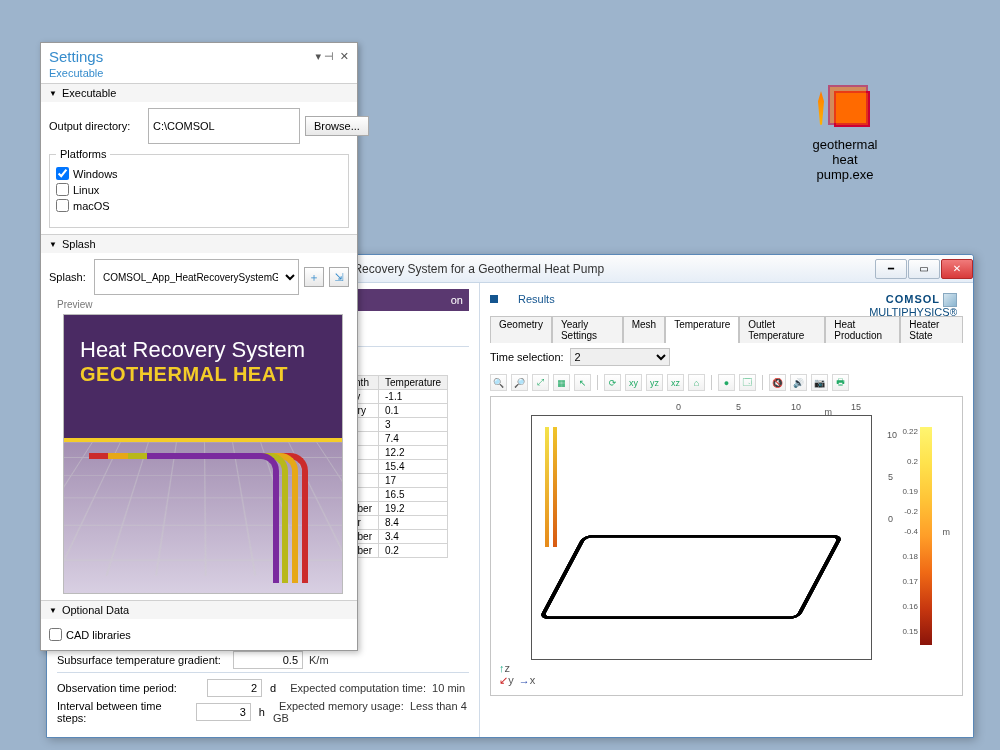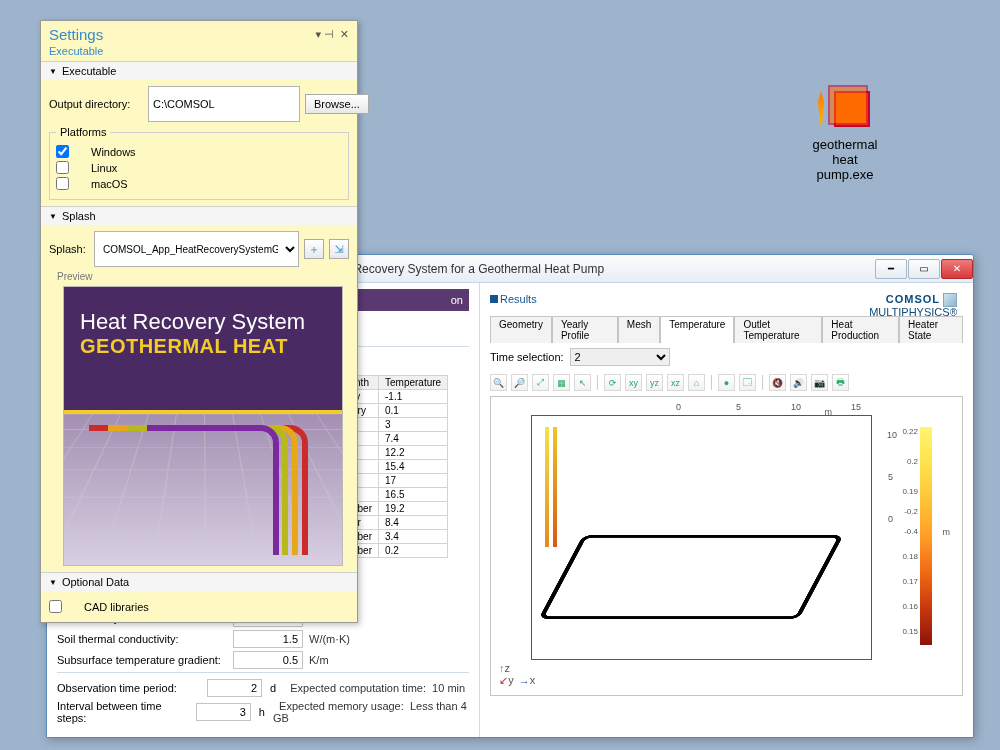--- a/index.html
+++ b/index.html
@@ -7,39 +7,39 @@
 
 
 .desktop-icon{position:absolute;top:85px;left:800px;width:90px;text-align:center;}
 .desktop-icon .icon-img{width:50px;height:48px;margin:0 auto 5px;position:relative;}
 .desktop-icon .flame{position:absolute;left:-4px;top:6px;width:10px;height:34px;background:linear-gradient(#ff7a00,#ffb300);border-radius:50% 50% 50% 50%/60% 60% 40% 40%;clip-path:polygon(50% 0,80% 30%,60% 100%,40% 100%,20% 30%);}
 .desktop-icon .cube{position:absolute;right:0;top:6px;width:36px;height:36px;background:#ff6a00;border:2px solid #c03;}
 .desktop-icon .cube:before{content:"";position:absolute;top:-8px;left:-8px;width:36px;height:36px;border:2px solid #c03;background:#ff6a00;opacity:.55;}
 .desktop-icon .label{font-size:13px;line-height:1.15;}
 
 
-.settings{position:absolute;top:20px;left:40px;width:318px;background:#fef9c3;border:1px solid #999;box-shadow:2px 2px 6px rgba(0,0,0,.25);}
+.settings{position:absolute;top:42px;left:40px;width:318px;background:#ffffff;border:1px solid #999;box-shadow:2px 2px 6px rgba(0,0,0,.25);}
 .settings .head{padding:5px 8px 2px;position:relative;}
 .settings .head h1{color:#368ccc;font-weight:400;font-size:15px;}
 .settings .hd-icons{position:absolute;top:7px;right:8px;color:#555;}
 .settings .hd-icons span{margin-left:3px;cursor:pointer;}
 .settings .subhead{padding:0 8px 4px;color:#368ccc;}
 .settings .compile-row{padding:4px 8px;display:flex;align-items:center;gap:5px;}
 .settings .compile-row .gear{display:inline-block;width:14px;height:14px;background:radial-gradient(circle,#2a8 40%,#085 42%);border-radius:2px;}
 .sect{border-top:1px solid #d0d0d0;}
 .sect-hd{background:#f5f5f5;padding:3px 8px;display:flex;align-items:center;gap:5px;font-weight:400;}
 .sect-hd .tri{font-size:8px;}
 .sect-body{padding:6px 8px;}
 .frow{display:flex;align-items:center;margin-bottom:4px;gap:5px;}
 .frow label{min-width:94px;}
 .frow input[type=text],.frow select{border:1px solid #b4b4b4;height:36px;padding:0 4px;background:#fff;flex:1;}
 .btn-sm{border:1px solid #aaa;background:linear-gradient(#fff,#e8e8e8);height:20px;padding:0 8px;}
-.fieldset{border:1px solid #d0d0d0;padding:4px 6px 6px;margin-top:4px;}
+.fieldset{border:1px solid #d0d0d0;padding:4px 6px 12px;margin-top:4px;}
 .fieldset legend{padding:0 4px;}
-.chk{display:flex;align-items:center;gap:22px;margin:3px 0;}
+.chk{display:flex;align-items:center;gap:4px;margin:3px 0;}
 .chk input{width:13px;height:13px;}
 .splash-row select{flex:1;min-width:0;font-size:10px;}
 .icon-btn{width:20px;height:20px;border:1px solid #aaa;background:linear-gradient(#fff,#e8e8e8);display:flex;align-items:center;justify-content:center;color:#368ccc;}
 .preview-lbl{font-size:10px;color:#777;margin-left:8px;}
 .preview{margin:4px 6px 0 14px;border:1px solid #bbb;height:280px;background:#4a2a63;position:relative;overflow:hidden;}
 .preview .banner{color:#fff;padding:22px 16px;}
 .preview .btitle{font-size:22px;font-weight:300;}
 .preview .bsub{color:#f4cc28;font-size:20px;font-weight:600;letter-spacing:.5px;}
 .preview .gridfloor{position:absolute;bottom:0;left:0;right:0;height:155px;background:linear-gradient(#a38fb2,#d8cfe2);border-top:4px solid #f4cc28;}
 .preview .gridlines{position:absolute;inset:0;background-image:linear-gradient(#ccc 1px,transparent 1px),linear-gradient(90deg,#ccc 1px,transparent 1px);background-size:28px 28px;opacity:.45;transform:perspective(300px) rotateX(60deg);transform-origin:top;}
@@ -55,21 +55,21 @@
 .titlebar{height:28px;background:linear-gradient(#fcfcfc,#e6eef7);border-bottom:1px solid #c7d6e6;display:flex;align-items:center;padding:0 0 0 8px;border-radius:3px 3px 0 0;}
 .titlebar .ttxt{flex:1;text-align:center;color:#333;font-size:12px;}
 .winbtns{display:flex;}
 .winbtn{width:32px;height:20px;margin:0 0 0 1px;border:1px solid #a8b8c8;background:linear-gradient(#fdfdfd,#e5ecf4);display:flex;align-items:center;justify-content:center;font-size:10px;border-radius:2px;}
 .winbtn.close{background:linear-gradient(#f07a7a,#d83a3a);color:#fff;border-color:#b02a2a;}
 
 .app-body{flex:1;display:flex;overflow:hidden;}
 .left{width:433px;border-right:1px solid #d0dbe8;padding:6px 10px;overflow:hidden;position:relative;background:#fff;}
 .right{flex:1;padding:6px 10px;overflow:hidden;background:#fff;}
 
-.section-blue{color:#14558f;font-size:14px;padding:4px 0 6px;display:flex;align-items:center;gap:2px;}
+.section-blue{color:#14558f;font-size:14px;padding:4px 0 6px;display:flex;align-items:center;gap:20px;}
 .section-blue .sq{width:8px;height:8px;background:#14558f;display:inline-block;}
 .hr{border-top:1px solid #d0dbe8;margin:2px 0 6px;}
 
 .apptitle{font-size:18px;color:#14558f;font-weight:400;padding:8px 0 2px;}
 .banner-strip{height:22px;margin-bottom:2px;background:#5a3870;color:#fff;display:flex;align-items:center;justify-content:flex-end;padding-right:6px;font-size:10px;}
 
 .leftbody .row{display:flex;align-items:center;gap:6px;margin:3px 0;}
 .leftbody .row label{width:170px;}
 .leftbody .row .val{width:70px;border:1px solid #c5c5c5;background:#fff;height:18px;text-align:right;padding:0 4px;}
 .leftbody .row .unit{color:#333;}
@@ -265,21 +265,21 @@
       <div class="logo">
         <span class="big">COMSOL</span><span class="logo-cube"></span><br>
         <span>MULTIPHYSICS</span>®
       </div>
       <div class="section-blue">
           <span class="sq"></span>
           <span>Results</span>
         </div>
       <div class="tabs" id="result-tabs">
           <div class="tab ">Geometry</div>
-          <div class="tab ">Yearly Profile</div>
+          <div class="tab ">Yearly Settings</div>
           <div class="tab ">Mesh</div>
           <div class="tab active">Temperature</div>
           <div class="tab ">Outlet Temperature</div>
           <div class="tab ">Heat Production</div>
           <div class="tab ">Heater State</div>
         </div>
       <div class="ts-row">
         <label>Time selection:</label>
         <select><option>2</option></select>
       </div>

